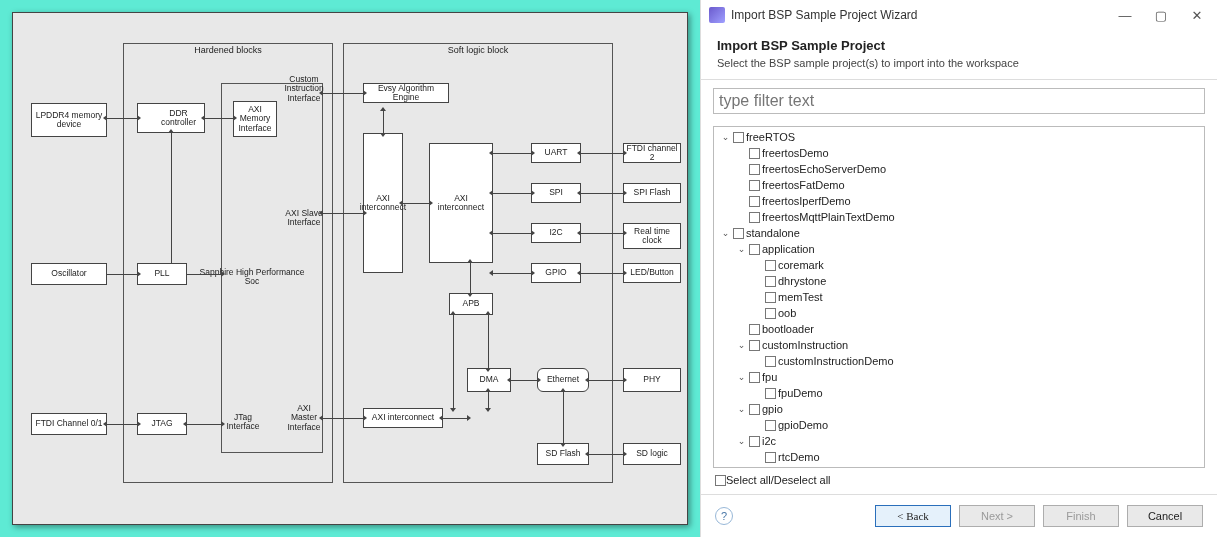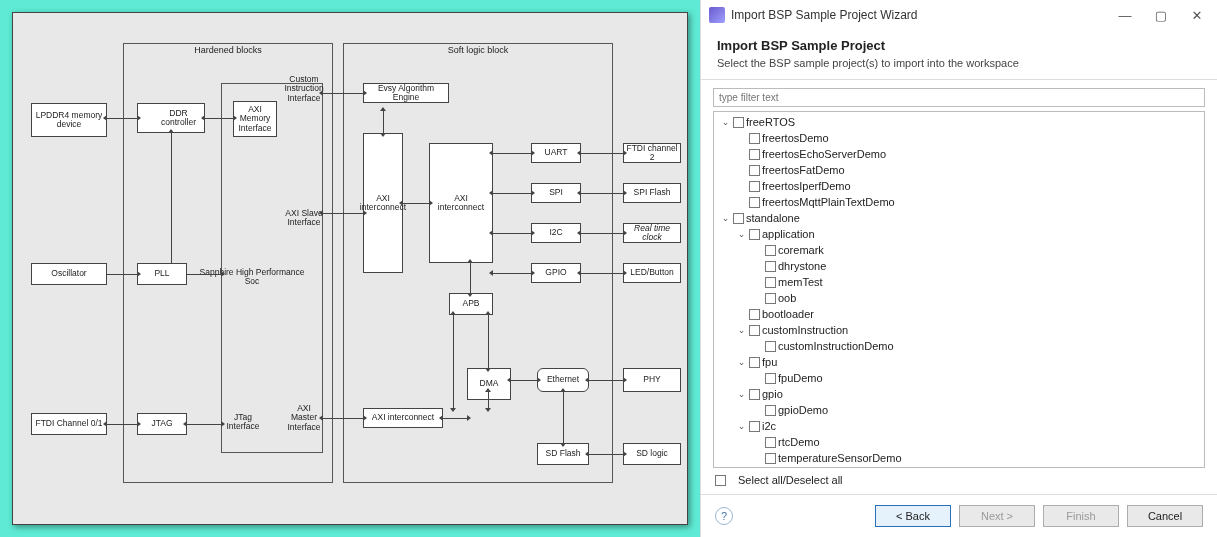--- a/index.html
+++ b/index.html
@@ -27,38 +27,38 @@
     .titlebar { display: flex; align-items: center; padding: 4px 2px 4px 8px; font-size: 12px; color: #333; }
     .titlebar .icon { width: 16px; height: 16px; margin-right: 6px; background: linear-gradient(135deg,#6a5acd,#a0a0ff); border-radius: 2px; display:inline-block; }
     .winbtns { margin-left: auto; display: flex; }
     .winbtn { width: 36px; height: 22px; display:flex; align-items:center; justify-content:center; font-size:13px; color:#555; }
 
     .header { padding: 8px 16px 10px 16px; border-bottom: 1px solid #ddd; }
     .header h1 { font-size: 13px; font-weight: 600; margin-bottom: 4px; }
     .header p { font-size: 11px; color: #444; }
 
     .body { flex:1; padding: 8px 12px; display:flex; flex-direction:column; overflow:hidden; }
-    .filter { width:100%; padding:3px 5px; border:1px solid #bbb; font-size:10px; color:#888; margin-bottom:4px; outline:none; }
+    .filter { width:100%; padding:3px 5px; border:1px solid #bbb; font-size:16px; color:#888; margin-bottom:12px; outline:none; }
     .tree-box { flex:1; border:1px solid #bbb; overflow-y:auto; padding:2px 0; background:#fff; }
     .tree ul { list-style:none; padding-left: 16px; }
     .tree > ul { padding-left: 4px; }
     .tree li { line-height: 16px; white-space: nowrap; }
     .node { display:flex; align-items:center; gap:2px; padding:0 2px; }
     .twisty { width:11px; height:11px; display:inline-flex; align-items:center; justify-content:center; font-size:9px; color:#555; }
     .twisty.empty { visibility:hidden; }
     .chk { width:11px; height:11px; border:1px solid #777; background:#fff; display:inline-block; }
     .node-label { font-size:11px; }
 
-    .selectall { display:flex; align-items:center; gap:12px; padding:6px 2px 0 2px; font-size:11px; }
+    .selectall { display:flex; align-items:center; gap:0; padding:6px 2px 0 2px; font-size:11px; }
 
     .footer { display:flex; align-items:center; padding:10px 14px; border-top:1px solid #ddd; gap:8px; }
     .help { width:18px; height:18px; border:1px solid #98b8d8; border-radius:50%; color:#4a78a8; display:flex; align-items:center; justify-content:center; font-size:11px; }
     .spacer { flex:1; }
     .btn { min-width:76px; padding:4px 10px; border:1px solid #adadad; background:#e9e9e9; font-size:11px; text-align:center; }
-    .btn.primary { border:1px solid #2a6fbb; background:#e5f1fb; }
+    .btn.primary { border:1px solid #2a6fbb; background:#e5f1fb;font-family:Liberation Serif, serif; }
     .btn.disabled { color:#9a9a9a; }
 
     
     .tree-box::-webkit-scrollbar { width:14px; }
     .tree-box::-webkit-scrollbar-thumb { background:#c8c8c8; border:3px solid #fff; border-radius:7px; }
   </style>
 </head>
 <body>
 
 <div class="diagram-wrap">
@@ -87,32 +87,32 @@
     <div class="block" style="left:212px; top:396px; width:36px; height:26px; border:none; background:transparent;">JTag Interface</div>
     <div class="block" style="left:268px; top:390px; width:46px; height:30px; border:none; background:transparent;">AXI Master Interface</div>
     <div class="block" style="left:184px; top:250px; width:110px; height:28px; border:none; background:transparent;">Sapphire High Performance Soc</div>
 
     <div class="block" style="left:350px; top:70px;  width:86px; height:20px;">Evsy Algorithm Engine</div>
     <div class="block" style="left:350px; top:120px; width:40px; height:140px;">AXI interconnect</div>
     <div class="block" style="left:350px; top:395px; width:80px; height:20px;">AXI interconnect</div>
 
     <div class="block" style="left:416px; top:130px; width:64px; height:120px;">AXI interconnect</div>
     <div class="block" style="left:436px; top:280px; width:44px; height:22px;">APB</div>
-    <div class="block" style="left:454px; top:355px; width:44px; height:32px;">DMA</div>
+    <div class="block" style="left:454px; top:355px; width:44px; height:24px;">DMA</div>
 
     <div class="block" style="left:518px; top:130px; width:50px; height:20px;">UART</div>
     <div class="block" style="left:518px; top:170px; width:50px; height:20px;">SPI</div>
     <div class="block" style="left:518px; top:210px; width:50px; height:20px;">I2C</div>
     <div class="block" style="left:518px; top:250px; width:50px; height:20px;">GPIO</div>
     <div class="block" style="left:524px; top:355px; width:52px; height:24px;border-radius:6px;">Ethernet</div>
     <div class="block" style="left:524px; top:430px; width:52px; height:22px;">SD Flash</div>
 
     <div class="block" style="left:610px; top:130px; width:58px; height:20px;">FTDI channel 2</div>
     <div class="block" style="left:610px; top:170px; width:58px; height:20px;">SPI Flash</div>
-    <div class="block" style="left:610px; top:210px; width:58px; height:20px;font-style:italic;">Real time clock</div>
+    <div class="block" style="left:610px; top:210px; width:58px; height:26px;">Real time clock</div>
     <div class="block" style="left:610px; top:250px; width:58px; height:20px;">LED/Button</div>
     <div class="block" style="left:610px; top:355px; width:58px; height:24px;">PHY</div>
     <div class="block" style="left:610px; top:430px; width:58px; height:22px;">SD logic</div>
 
     <div class="arrow horiz bi" style="left:94px;  top:105px; width:30px;"></div>
     <div class="arrow horiz bi" style="left:192px; top:105px; width:28px;"></div>
     <div class="arrow horiz r" style="left:94px;  top:261px; width:30px;"></div>
     <div class="arrow horiz r" style="left:174px; top:261px; width:34px;"></div>
     <div class="arrow horiz bi" style="left:94px;  top:411px; width:30px;"></div>
     <div class="arrow horiz bi" style="left:174px; top:411px; width:34px;"></div>

